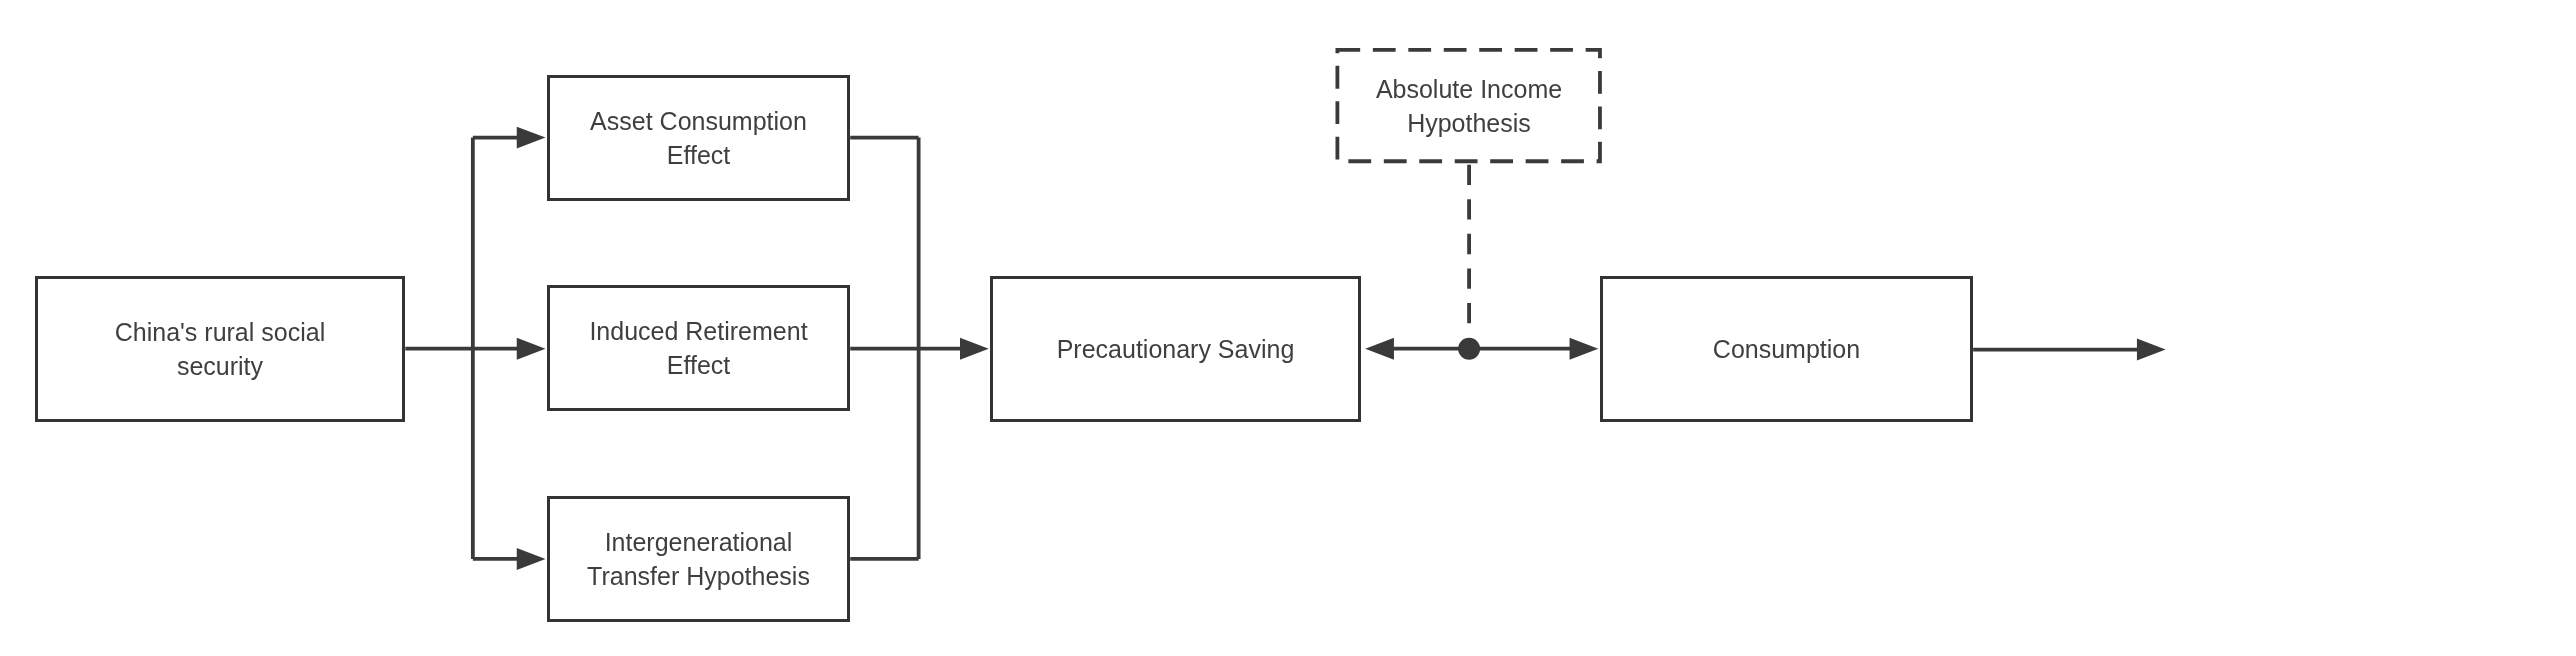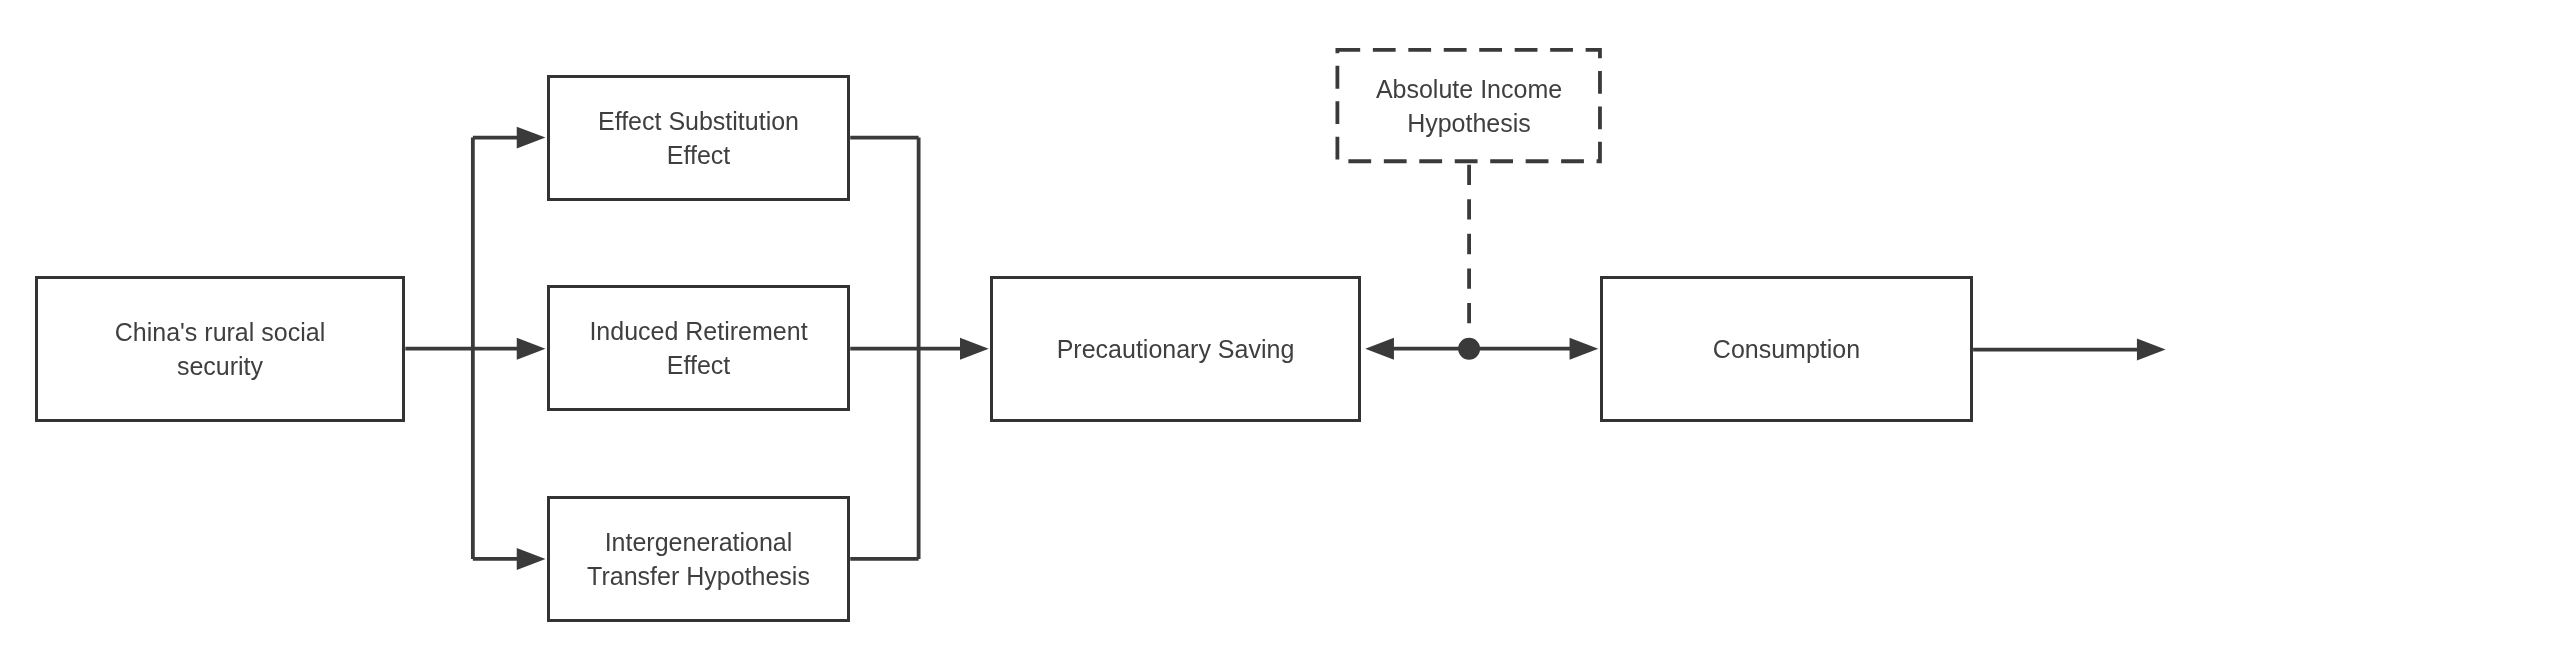--- a/index.html
+++ b/index.html
@@ -86,21 +86,21 @@
       <polygon points="2565,414 2531,401 2531,427"></polygon>
       <circle cx="1740" cy="413" r="13"></circle>
     </g>
   </svg>
 
   <div class="node" id="node-source">
     <span>China's rural social security</span>
   </div>
 
   <div class="node" id="node-asset">
-    <span>Effect Substitution Effect</span>
+    <span>Asset Consumption Effect</span>
   </div>
 
   <div class="node" id="node-retirement">
     <span>Induced Retirement Effect</span>
   </div>
 
   <div class="node" id="node-transfer">
     <span>Intergenerational Transfer Hypothesis</span>
   </div>
 

